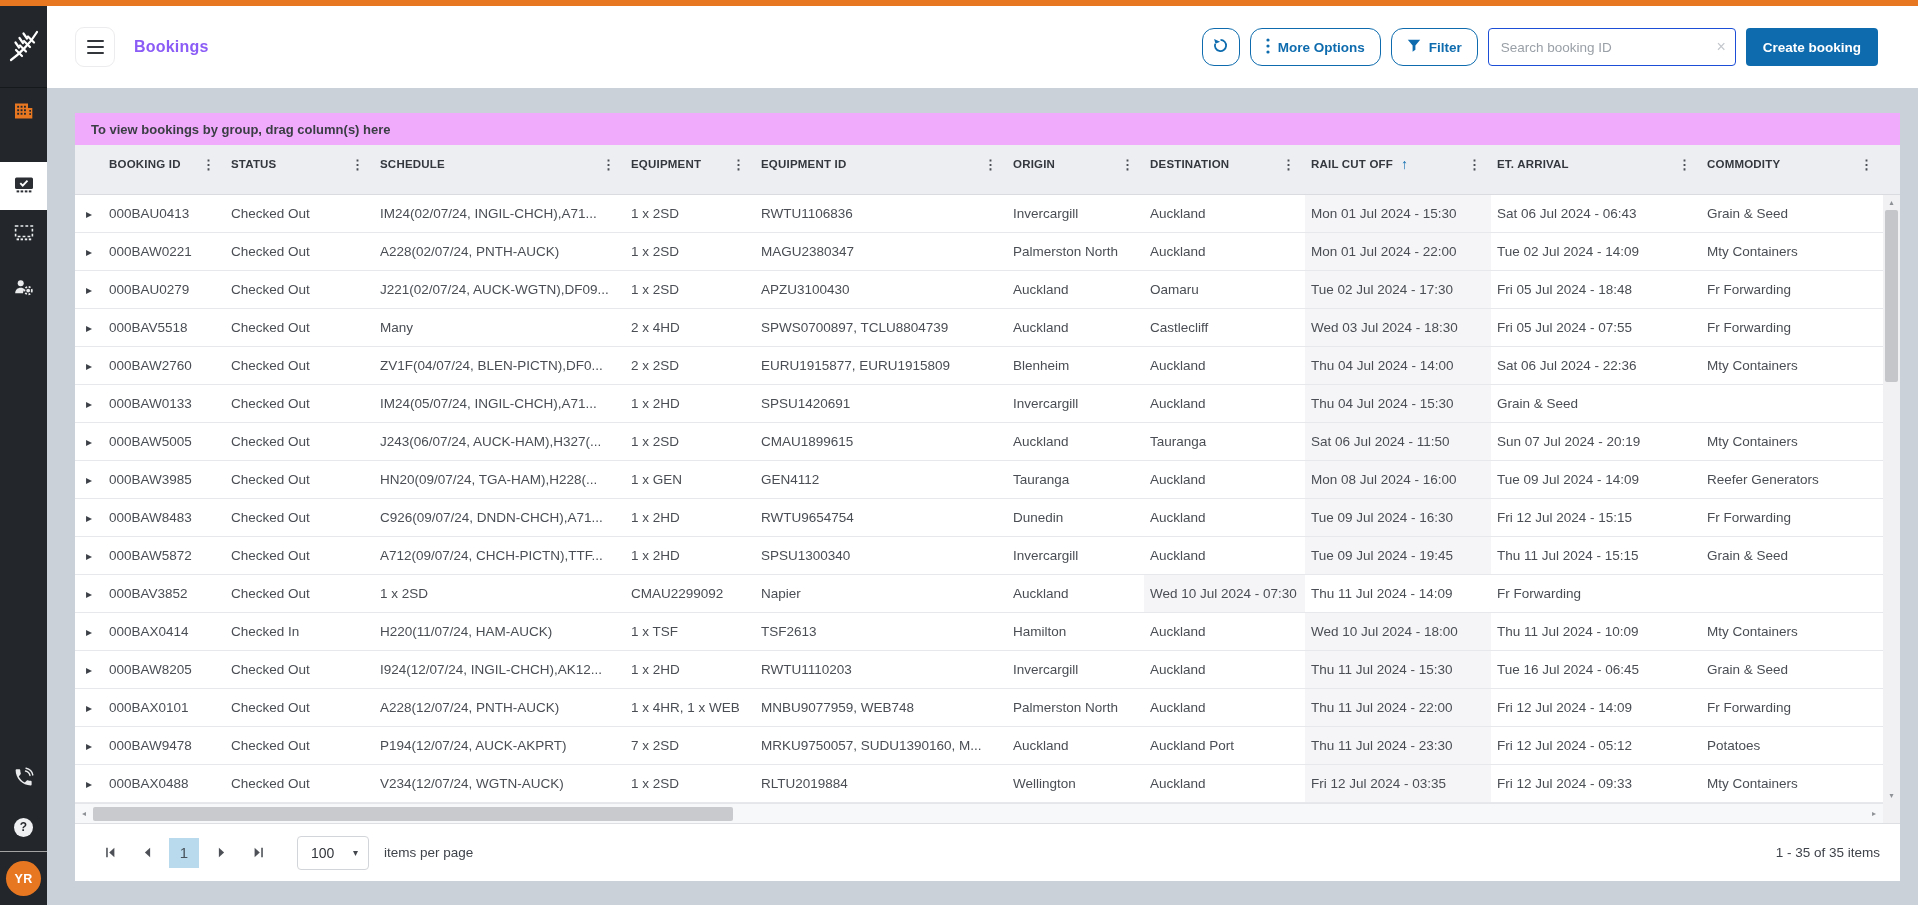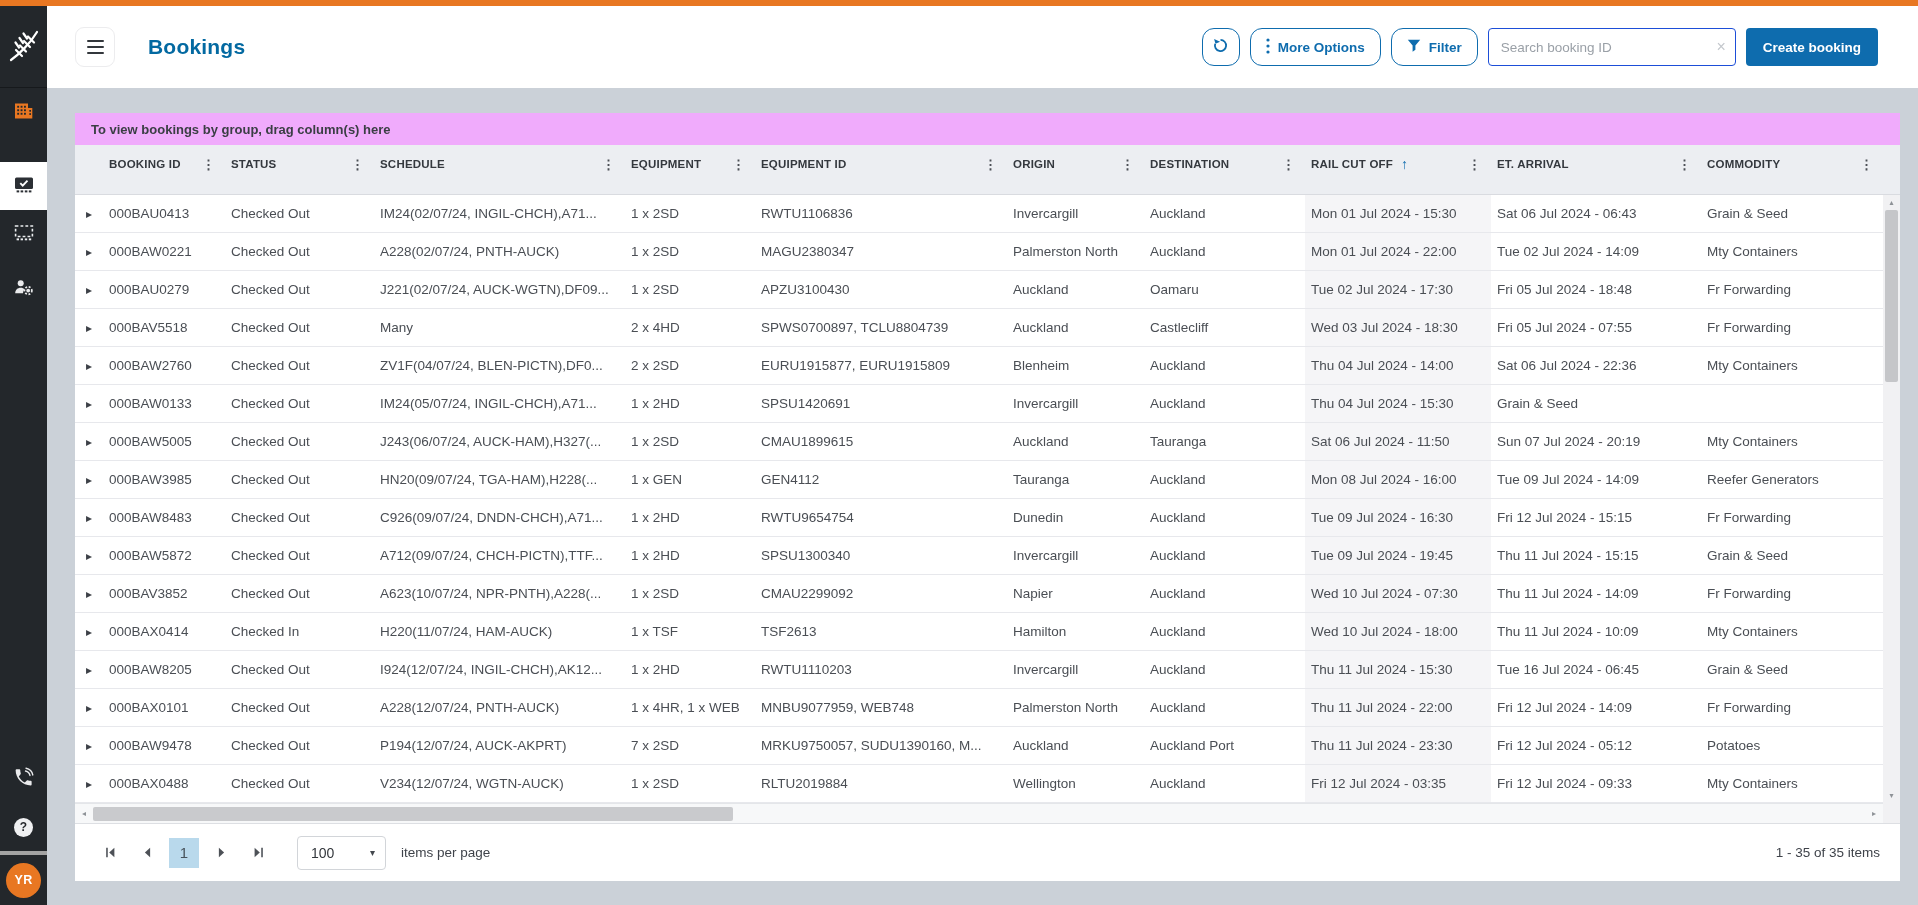--- a/index.html
+++ b/index.html
@@ -16,28 +16,28 @@
 
   
   .sidebar { position: absolute; top: 6px; left: 0; width: 47px; bottom: 0; background: #23272b; z-index: 30; display: flex; flex-direction: column; }
   .side-logo { height: 82px; display: flex; align-items: center; justify-content: center; border-bottom: 1px solid #16191c; }
   .side-item { height: 48px; display: flex; align-items: center; justify-content: center; cursor: pointer; }
   .side-item.active { background: #ffffff; }
   .side-gap-sm { height: 26px; }
   .side-gap-xs { height: 6px; }
   .side-spacer { flex: 1; }
   .help-circle { width: 19px; height: 19px; border-radius: 50%; background: #eff0f2; color: #26292d; font-size: 12px; font-weight: bold; display: flex; align-items: center; justify-content: center; }
-  .avatar-block { height: 54px; border-top: 4px solid #a3a3a3; display: flex; align-items: center; justify-content: center; }
+  .avatar-block { height: 54px; border-top: 1px solid #a3a3a3; display: flex; align-items: center; justify-content: center; }
   .avatar { width: 35px; height: 35px; border-radius: 50%; background: #e87722; color: #fff; font-weight: bold; font-size: 12.5px; display: flex; align-items: center; justify-content: center; letter-spacing: .3px; }
 
   
   .header { position: absolute; top: 6px; left: 47px; right: 0; height: 82px; background: #fff; display: flex; align-items: center; padding: 0 40px 0 28px; z-index: 20; }
   .burger { width: 40px; height: 40px; border: 1px solid #ececee; border-radius: 9px; background: #fff; display: flex; flex-direction: column; align-items: center; justify-content: center; gap: 3.4px; cursor: pointer; }
   .burger span { width: 17px; height: 2.6px; background: #33373c; border-radius: 1px; }
-  .page-title { font-size: 21px; font-weight: bold; color: #0369a1; margin-left: 33px; letter-spacing: .2px; }
+  .page-title { font-size: 16px; font-weight: bold; color: #8b5cf6; margin-left: 19px; letter-spacing: .2px; }
   .header-actions { margin-left: auto; display: flex; align-items: center; gap: 10px; }
   .btn-outline { height: 38px; border: 1px solid #0e6cae; color: #0e6cae; background: #fff; border-radius: 12px; display: flex; align-items: center; gap: 8px; padding: 0 15px; font-weight: bold; font-size: 13.5px; cursor: pointer; font-family: inherit; }
   .btn-icon { width: 38px; justify-content: center; padding: 0; }
   .search-wrap { position: relative; }
   .search-input { width: 248px; height: 38px; border: 1px solid #1d4ed8; border-radius: 4px; padding: 0 30px 0 12px; font-size: 13.5px; color: #333; font-family: inherit; outline: none; background: #fff; }
   .search-input::placeholder { color: #9aa0a7; }
   .search-clear { position: absolute; right: 10px; top: 50%; transform: translateY(-50%); color: #c4c8cd; font-size: 16px; line-height: 1; cursor: pointer; }
   .btn-primary { height: 38px; background: #0e6cae; color: #fff; font-weight: bold; font-size: 13.5px; border: none; border-radius: 4px; padding: 0 17px; cursor: pointer; font-family: inherit; }
 
   
@@ -66,21 +66,21 @@
   .hscroll .arr { width: 18px; text-align: center; color: #8e9297; font-size: 8px; cursor: pointer; }
   .hscroll .thumb { width: 640px; height: 14px; background: #c9cacd; border-radius: 2px; cursor: pointer; }
   .hscroll .rest { flex: 1; }
   .corner { position: absolute; right: 0; bottom: 0; width: 17px; height: 20px; background: #f1f1f3; }
 
   
   .footer { height: 58px; background: #fff; border-top: 1px solid #dddfe3; display: flex; align-items: center; padding: 0 20px; }
   .pager { display: flex; align-items: center; gap: 7px; }
   .pg-btn { width: 30px; height: 30px; display: flex; align-items: center; justify-content: center; cursor: pointer; }
   .pg-current { width: 30px; height: 30px; background: #b9d9ec; color: #47525b; display: flex; align-items: center; justify-content: center; font-size: 15px; }
-  .page-size { margin-left: 24px; width: 89px; height: 34px; border: 1px solid #d2d5d9; border-radius: 4px; display: flex; align-items: center; padding: 0 10px 0 13px; font-size: 14px; color: #33373c; cursor: pointer; background: #fff; }
+  .page-size { margin-left: 24px; width: 72px; height: 34px; border: 1px solid #d2d5d9; border-radius: 4px; display: flex; align-items: center; padding: 0 10px 0 13px; font-size: 14px; color: #33373c; cursor: pointer; background: #fff; }
   .page-size .caret { margin-left: auto; font-size: 10px; color: #44484e; }
   .ipp-label { margin-left: 15px; font-size: 13.5px; color: #3f434a; }
   .range-label { margin-left: auto; font-size: 13.5px; color: #3f434a; }
 </style>
 </head>
 <body>
 
 <div class="topbar"></div>
 
 <div class="sidebar">
@@ -395,21 +395,20 @@
             <div class="td">Invercargill</div>
             <div class="td">Auckland</div>
             <div class="td shaded">Tue 09 Jul 2024 - 19:45</div>
             <div class="td">Thu 11 Jul 2024 - 15:15</div>
             <div class="td">Grain &amp; Seed</div>
           </div>
           <div class="tr" style="grid-template-columns: 28px 122px 149px 251px 130px 252px 137px 161px 186px 210px 182px;">
             <div class="td expander">▸</div>
             <div class="td">000BAV3852</div>
             <div class="td">Checked Out</div>
-            <div class="td">A623(10/07/24, NPR-PNTH),A228(...</div>
             <div class="td">1 x 2SD</div>
             <div class="td">CMAU2299092</div>
             <div class="td">Napier</div>
             <div class="td">Auckland</div>
             <div class="td shaded">Wed 10 Jul 2024 - 07:30</div>
             <div class="td">Thu 11 Jul 2024 - 14:09</div>
             <div class="td">Fr Forwarding</div>
           </div>
           <div class="tr" style="grid-template-columns: 28px 122px 149px 251px 130px 252px 137px 161px 186px 210px 182px;">
             <div class="td expander">▸</div>

